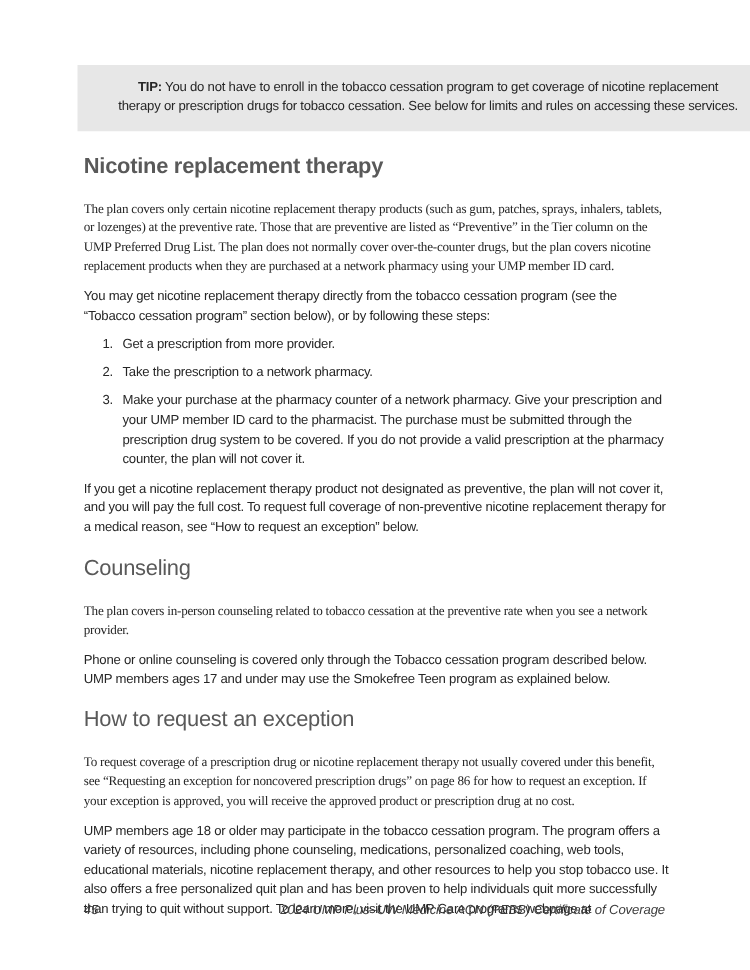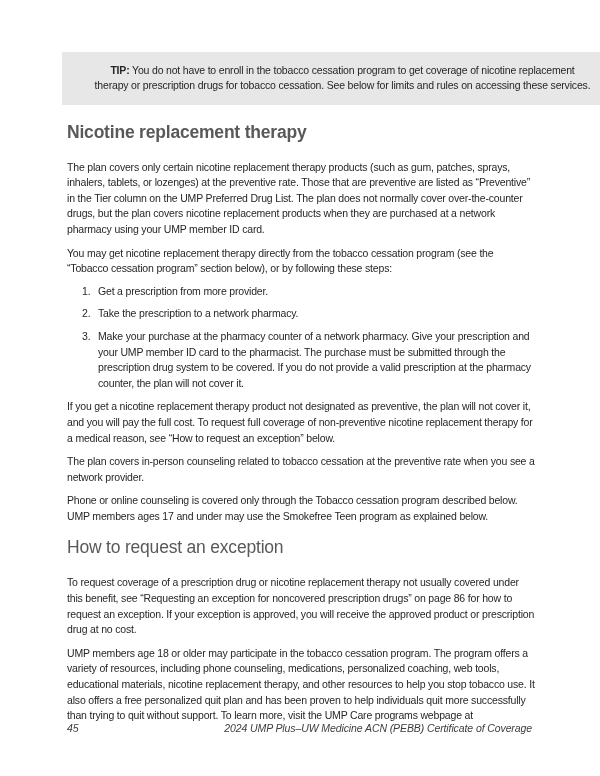--- a/index.html
+++ b/index.html
@@ -46,21 +46,21 @@
     line-height:21px;
     letter-spacing:-0.2px;
   }
   .content h2.first{margin-top:17px;font-weight:bold;}
   .content p{
     margin:8px 0 0 0;
     font-size:10.5px;
     line-height:15.6px;
     letter-spacing:-0.18px;
   }
-  .content h2 + p{margin-top:17px;}
+  .content h2 + p{margin-top:17px;font-family:Liberation Serif, serif;}
   .steps{margin:7px 0 0 0;}
   .step{
     position:relative;
     padding-left:31px;
     margin-bottom:7px;
     font-size:10.5px;
     line-height:15.6px;
     letter-spacing:-0.18px;
   }
   .step-num{position:absolute;left:15px;top:0;}
@@ -102,20 +102,21 @@
         <span>Take the prescription to a network pharmacy.</span>
       </div>
       <div class="step">
         <span class="step-num">3.</span>
         <span>Make your purchase at the pharmacy counter of a network pharmacy. Give your prescription and your UMP member ID card to the pharmacist. The purchase must be submitted through the prescription drug system to be covered. If you do not provide a valid prescription at the pharmacy counter, the plan will not cover it.</span>
       </div>
     </div>
 
     <p>If you get a nicotine replacement therapy product not designated as preventive, the plan will not cover it, and you will pay the full cost. To request full coverage of non-preventive nicotine replacement therapy for a medical reason, see “How to request an exception” below.</p>
 
+    <h2>Counseling</h2>
     <p>The plan covers in-person counseling related to tobacco cessation at the preventive rate when you see a network provider.</p>
     <p>Phone or online counseling is covered only through the Tobacco cessation program described below. UMP members ages 17 and under may use the Smokefree Teen program as explained below.</p>
 
     <h2>How to request an exception</h2>
     <p>To request coverage of a prescription drug or nicotine replacement therapy not usually covered under this benefit, see “Requesting an exception for noncovered prescription drugs” on page 86 for how to request an exception. If your exception is approved, you will receive the approved product or prescription drug at no cost.</p>
 
     <p><span>UMP members age 18 or older may participate in the tobacco cessation program. The program offers a variety of resources, including phone counseling, medications, personalized coaching, web tools, educational materials, nicotine replacement therapy, and other resources to help you stop tobacco use. It also offers a free personalized quit plan and has been proven to help individuals quit more successfully than trying to quit without support. To learn more, visit the UMP Care programs webpage at</span> </p>
 
   </div>
 

